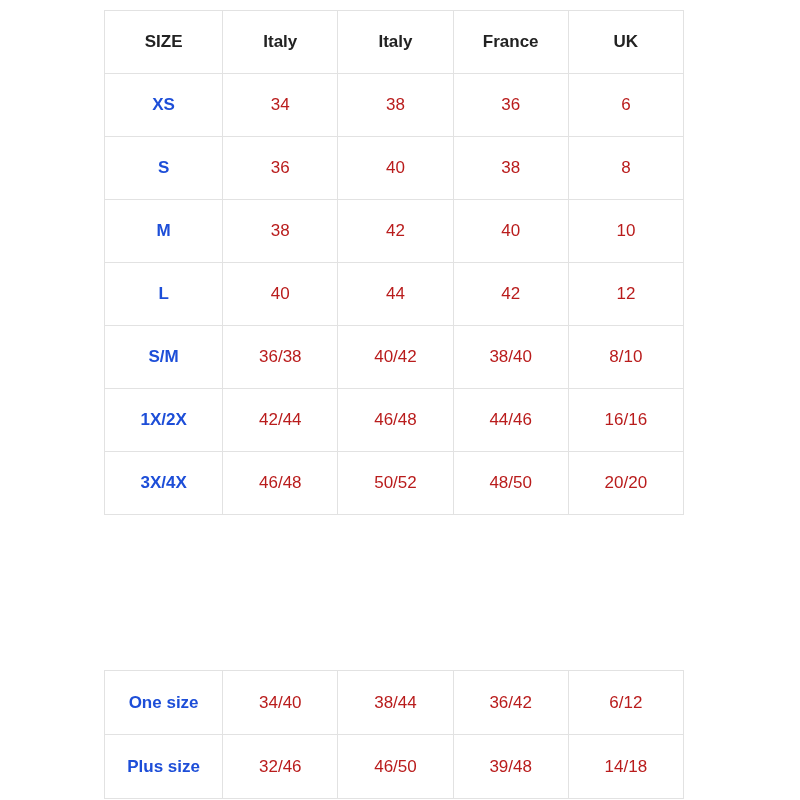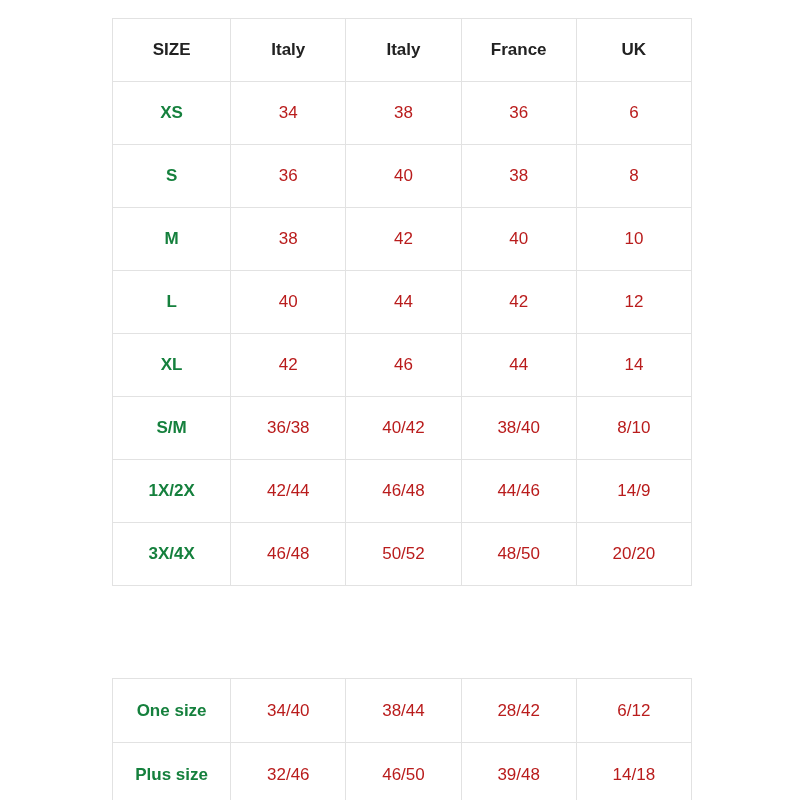--- a/index.html
+++ b/index.html
@@ -17,34 +17,34 @@
   .page {
     position: relative;
     width: 800px;
     height: 800px;
     box-sizing: border-box;
   }
   .size-table {
     border-collapse: collapse;
     table-layout: fixed;
     width: 580px;
-    margin: 16px;
+    margin: 8px;
   }
   .size-table td {
     border: 1px solid #e2e2e2;
     height: 62px;
     text-align: center;
     vertical-align: middle;
     font-size: 17px;
     color: #b91c1c;
     padding: 0;
   }
   .size-table td.label-col {
     font-weight: bold;
-    color: #15803d;
+    color: #1d4ed8;
     font-size: 17px;
   }
   .size-table td.head-cell {
     font-weight: bold;
     color: #222222;
     font-size: 17px;
   }
   .col-label { width: 118px; }
   .col-data  { width: 115px; }
 
@@ -106,39 +106,32 @@
           <td>10</td>
         </tr>
         <tr>
           <td class="label-col">L</td>
           <td>40</td>
           <td>44</td>
           <td>42</td>
           <td>12</td>
         </tr>
         <tr>
-          <td class="label-col">XL</td>
-          <td>42</td>
-          <td>46</td>
-          <td>44</td>
-          <td>14</td>
-        </tr>
-        <tr>
           <td class="label-col">S/M</td>
           <td>36/38</td>
           <td>40/42</td>
           <td>38/40</td>
           <td>8/10</td>
         </tr>
         <tr>
           <td class="label-col">1X/2X</td>
           <td>42/44</td>
           <td>46/48</td>
           <td>44/46</td>
-          <td>14/9</td>
+          <td>16/16</td>
         </tr>
         <tr>
           <td class="label-col">3X/4X</td>
           <td>46/48</td>
           <td>50/52</td>
           <td>48/50</td>
           <td>20/20</td>
         </tr>
       </tbody>
     </table>
@@ -151,21 +144,21 @@
         <col class="col-data">
         <col class="col-data">
         <col class="col-data">
         <col class="col-data">
       </colgroup>
       <tbody>
         <tr>
           <td class="label-col">One size</td>
           <td>34/40</td>
           <td>38/44</td>
-          <td>28/42</td>
+          <td>36/42</td>
           <td>6/12</td>
         </tr>
         <tr>
           <td class="label-col">Plus size</td>
           <td>32/46</td>
           <td>46/50</td>
           <td>39/48</td>
           <td>14/18</td>
         </tr>
       </tbody>

